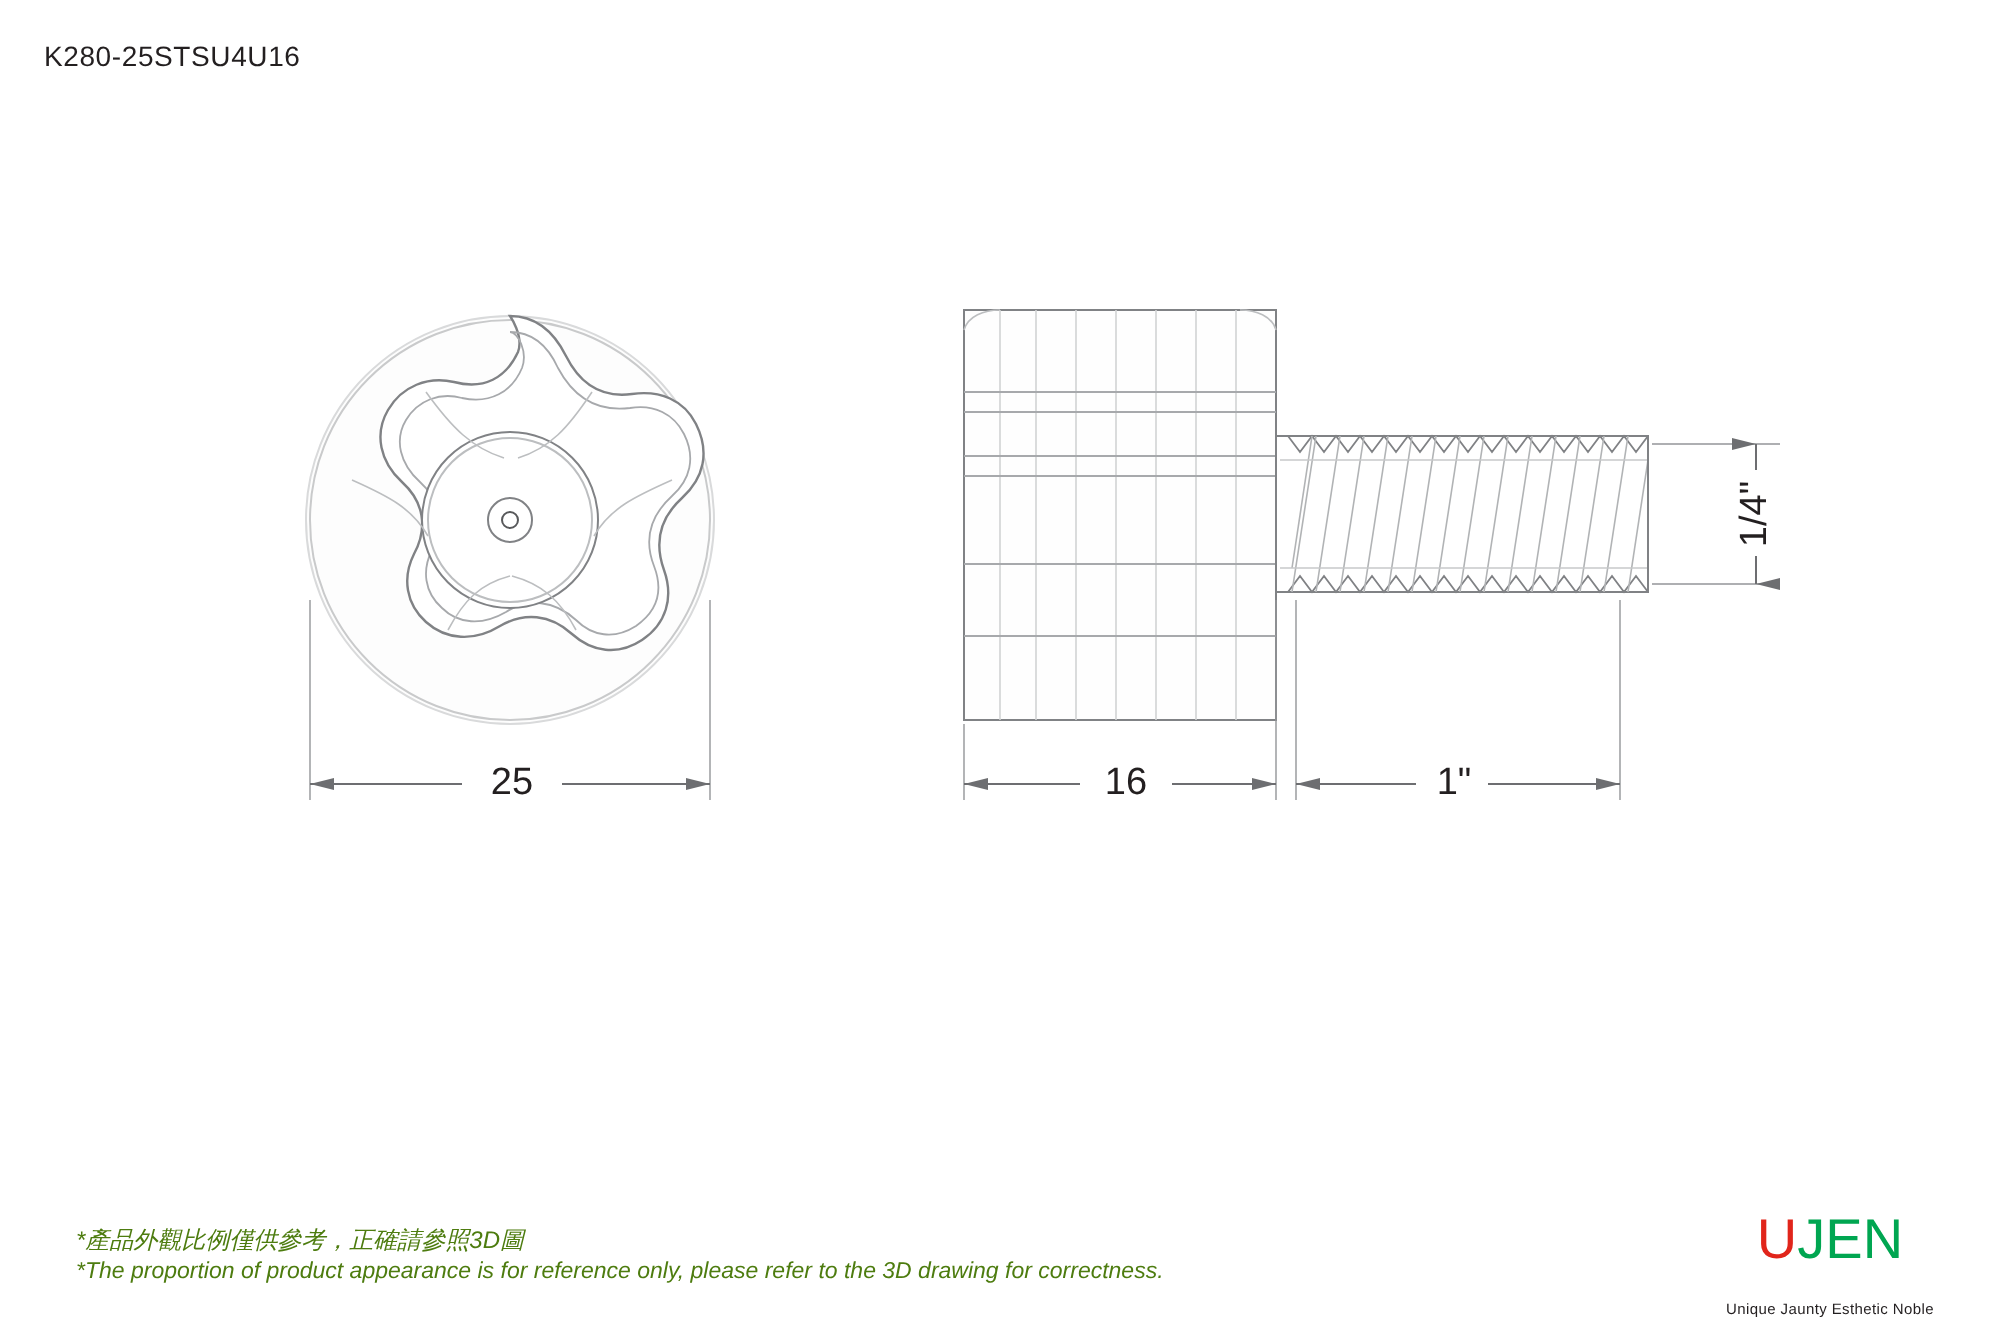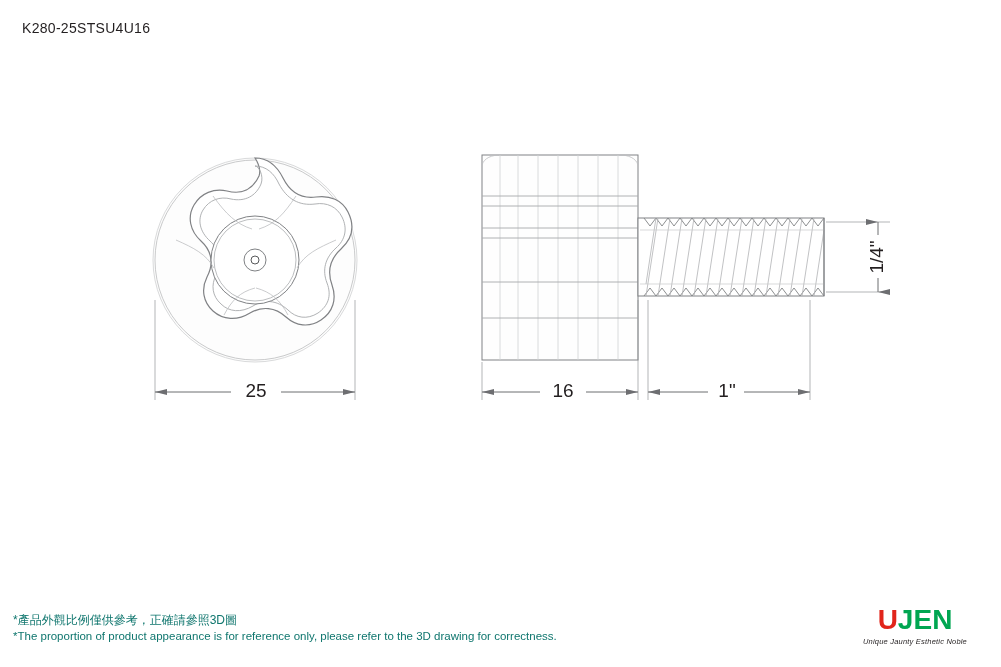--- a/index.html
+++ b/index.html
@@ -33,50 +33,50 @@
     left: 0;
     top: 0;
   }
   .dim-text {
     font-size: 19px;
     fill: #231f20;
     font-family: "Liberation Sans", sans-serif;
   }
   .note {
     position: absolute;
-    left: 13px;
+    left: 38px;
     font-size: 11.5px;
-    color: #0f766e;
+    color: #4d7c0f;
     white-space: nowrap;
+    font-style: italic;
   }
   #note-zh { top: 612px; font-size: 12px; }
   #note-en { top: 630px; }
   #logo-block {
     position: absolute;
     right: 16px;
     top: 606px;
     text-align: center;
     width: 140px;
   }
   #logo-word {
     font-size: 28px;
-    font-weight: bold;
+    font-weight: normal;
     letter-spacing: 0px;
     line-height: 1;
   }
   #logo-word .u { color: #e1251b; }
   #logo-word .j { color: #00a651; }
   #logo-word .e { color: #00a651; }
   #logo-word .n { color: #00a651; }
   #logo-tag {
     font-size: 7.5px;
     color: #231f20;
-    margin-top: 3px;
+    margin-top: 16px;
     letter-spacing: 0.2px;
-    font-style: italic;
   }
 </style>
 </head>
 <body>
 
 <div class="page">
 
   <div id="title">K280-25STSU4U16</div>
 
   <svg id="drawing" width="1001" height="667" viewBox="0 0 1001 667">

